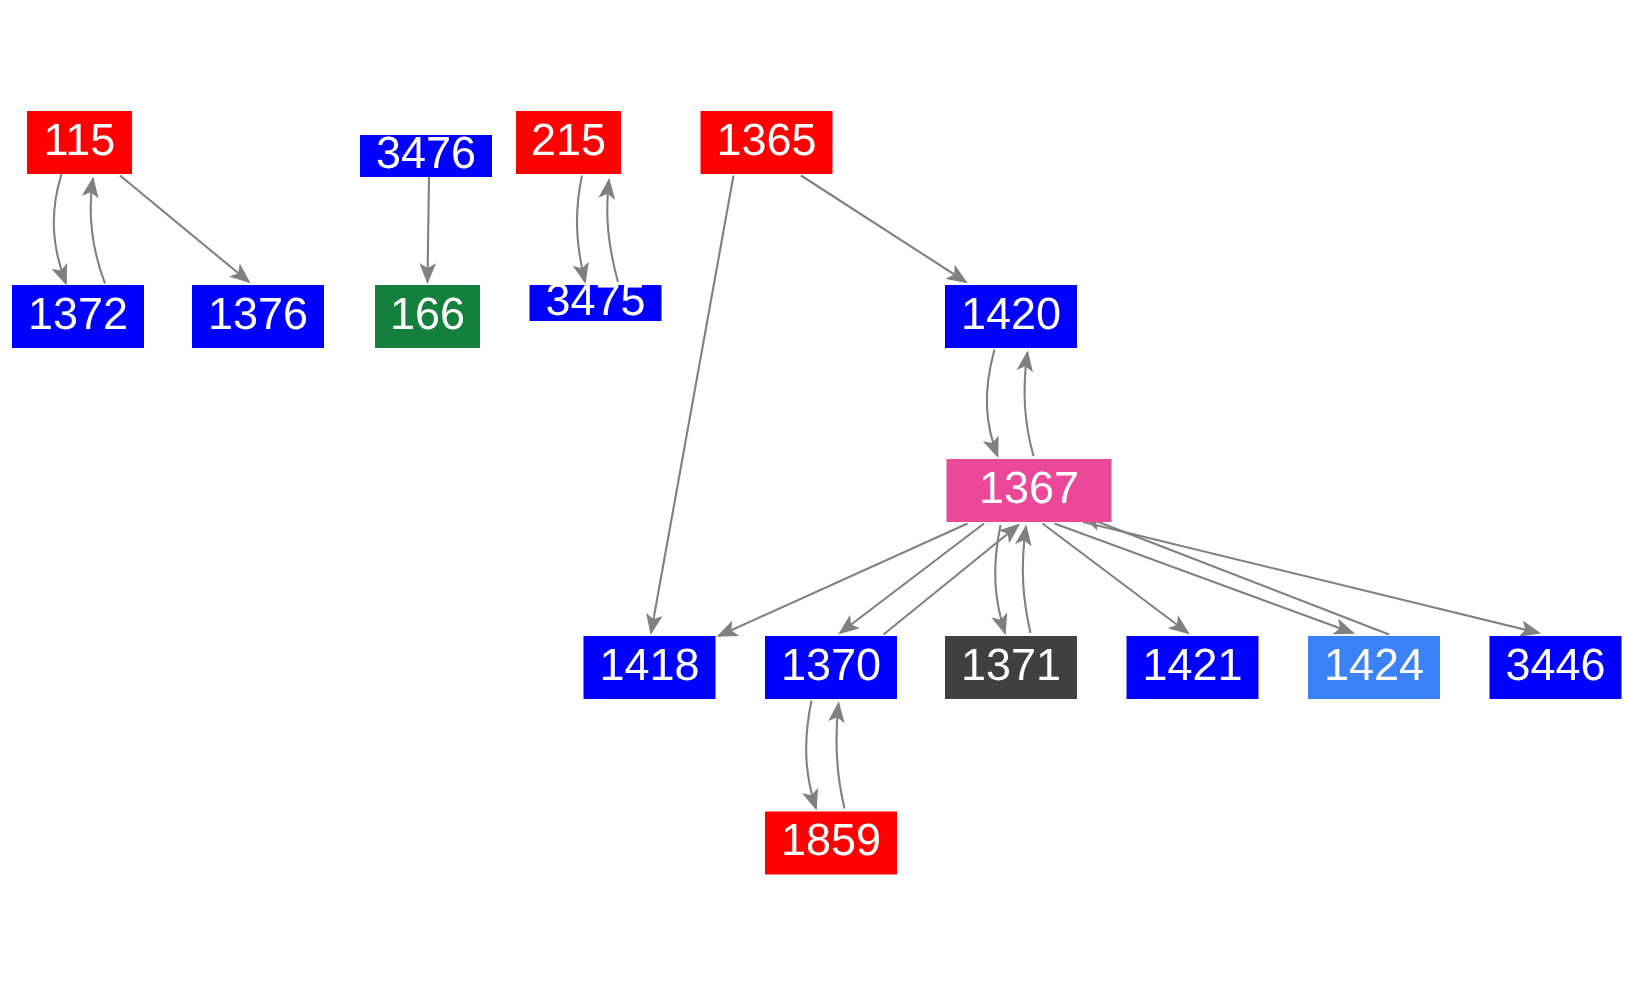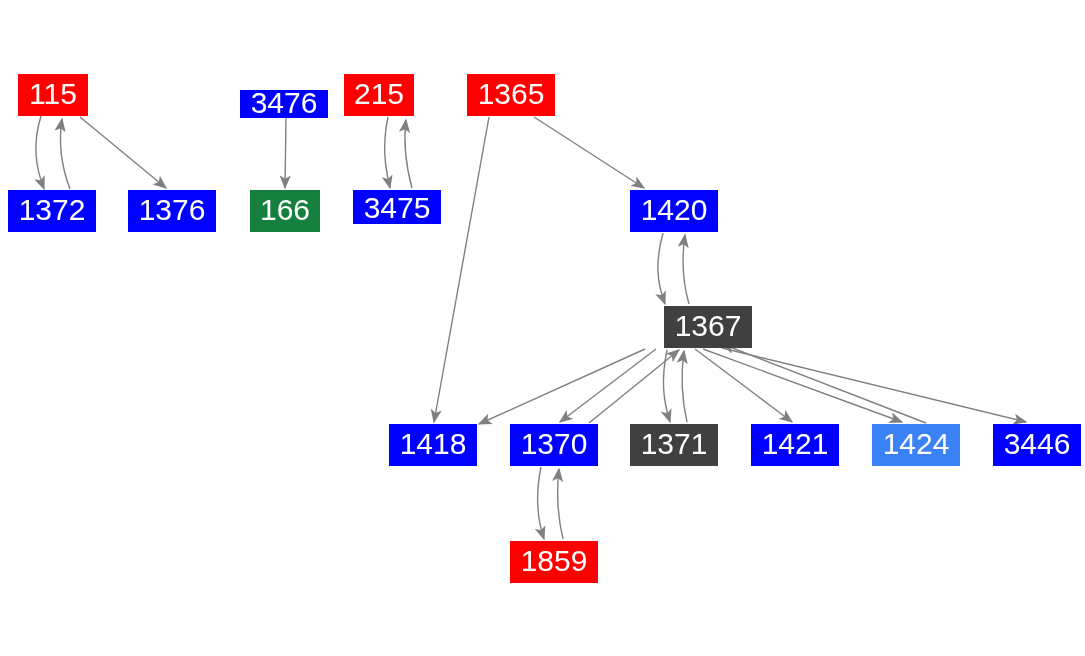--- a/index.html
+++ b/index.html
@@ -91,27 +91,27 @@
       </div>
       <div class="graph-node" style="left: 8px; top: 190px; width: 88px; height: 42px; background: rgb(0, 0, 255);">
         <span class="node-label">1372</span>
       </div>
       <div class="graph-node" style="left: 128px; top: 190px; width: 88px; height: 42px; background: rgb(0, 0, 255);">
         <span class="node-label">1376</span>
       </div>
       <div class="graph-node" style="left: 250px; top: 190px; width: 70px; height: 42px; background: #15803d;">
         <span class="node-label">166</span>
       </div>
-      <div class="graph-node" style="left: 353px; top: 190px; width: 88px; height: 34px; background: rgb(0, 0, 255); align-items: flex-end;">
+      <div class="graph-node" style="left: 353px; top: 190px; width: 88px; height: 24px; background: rgb(0, 0, 255);">
         <span class="node-label">3475</span>
       </div>
       <div class="graph-node" style="left: 630px; top: 190px; width: 88px; height: 42px; background: rgb(0, 0, 255);">
         <span class="node-label">1420</span>
       </div>
-      <div class="graph-node" style="left: 664px; top: 306px; width: 88px; height: 42px; background: #404040;">
+      <div class="graph-node" style="left: 631px; top: 306px; width: 110px; height: 42px; background: #ec4899;">
         <span class="node-label">1367</span>
       </div>
       <div class="graph-node" style="left: 389px; top: 424px; width: 88px; height: 42px; background: rgb(0, 0, 255);">
         <span class="node-label">1418</span>
       </div>
       <div class="graph-node" style="left: 510px; top: 424px; width: 88px; height: 42px; background: rgb(0, 0, 255);">
         <span class="node-label">1370</span>
       </div>
       <div class="graph-node" style="left: 630px; top: 424px; width: 88px; height: 42px; background: #404040;">
         <span class="node-label">1371</span>

